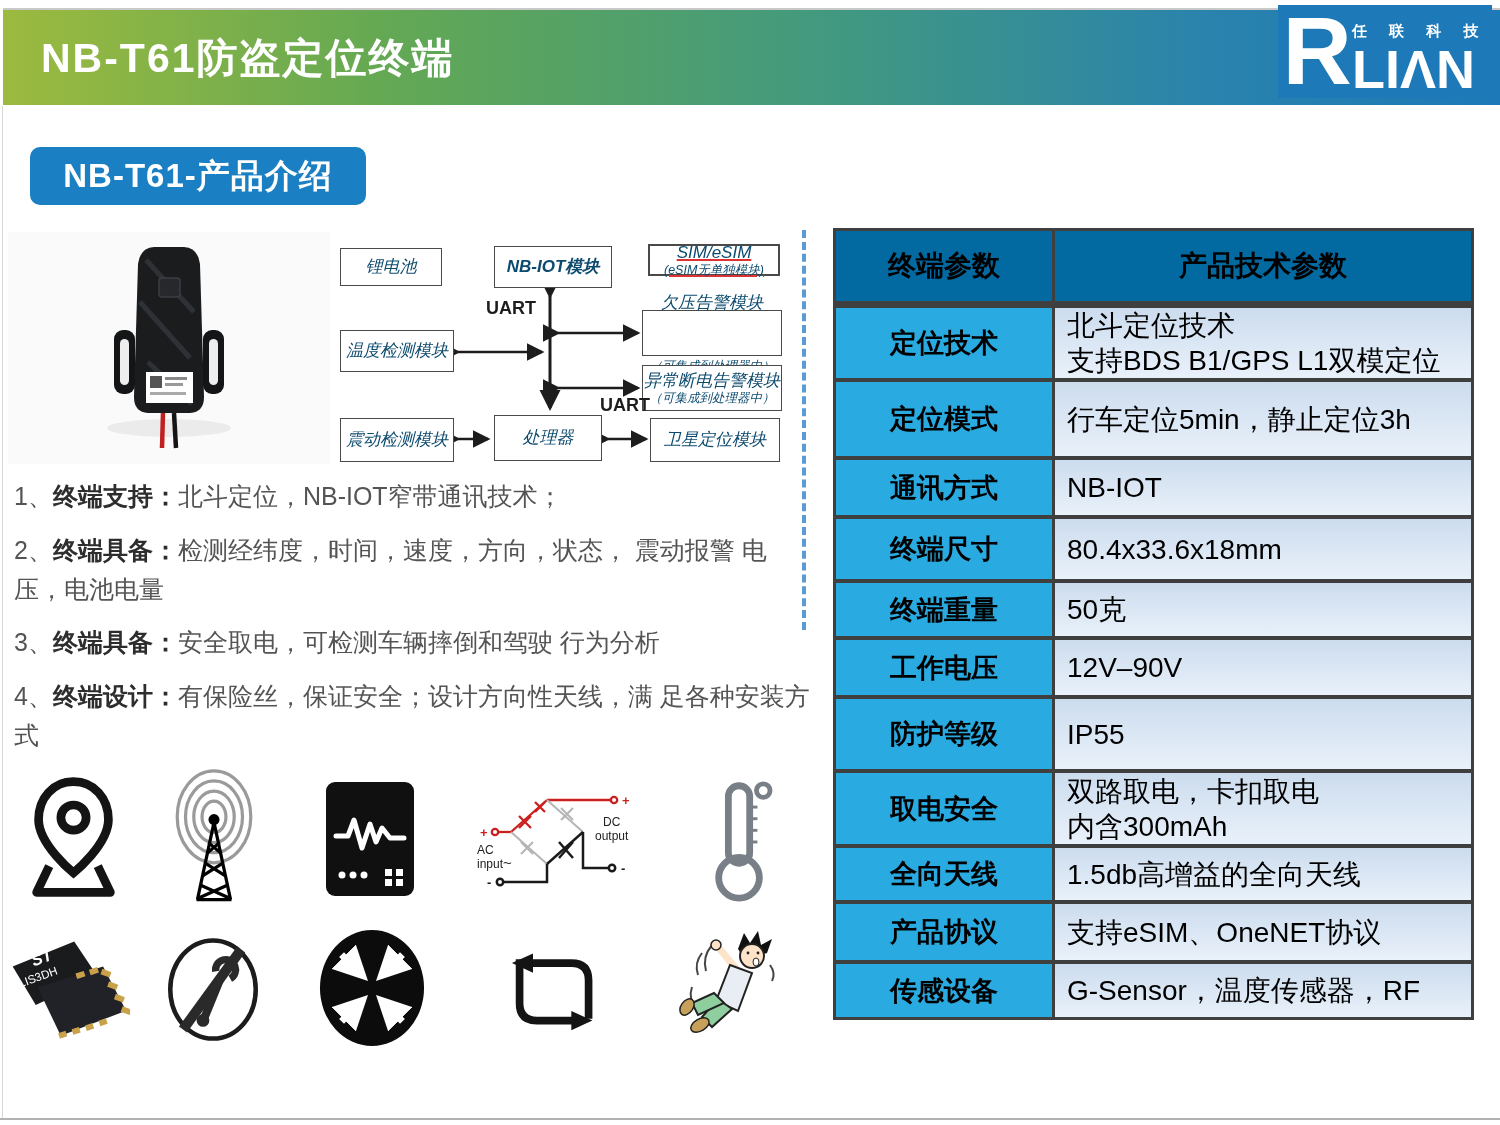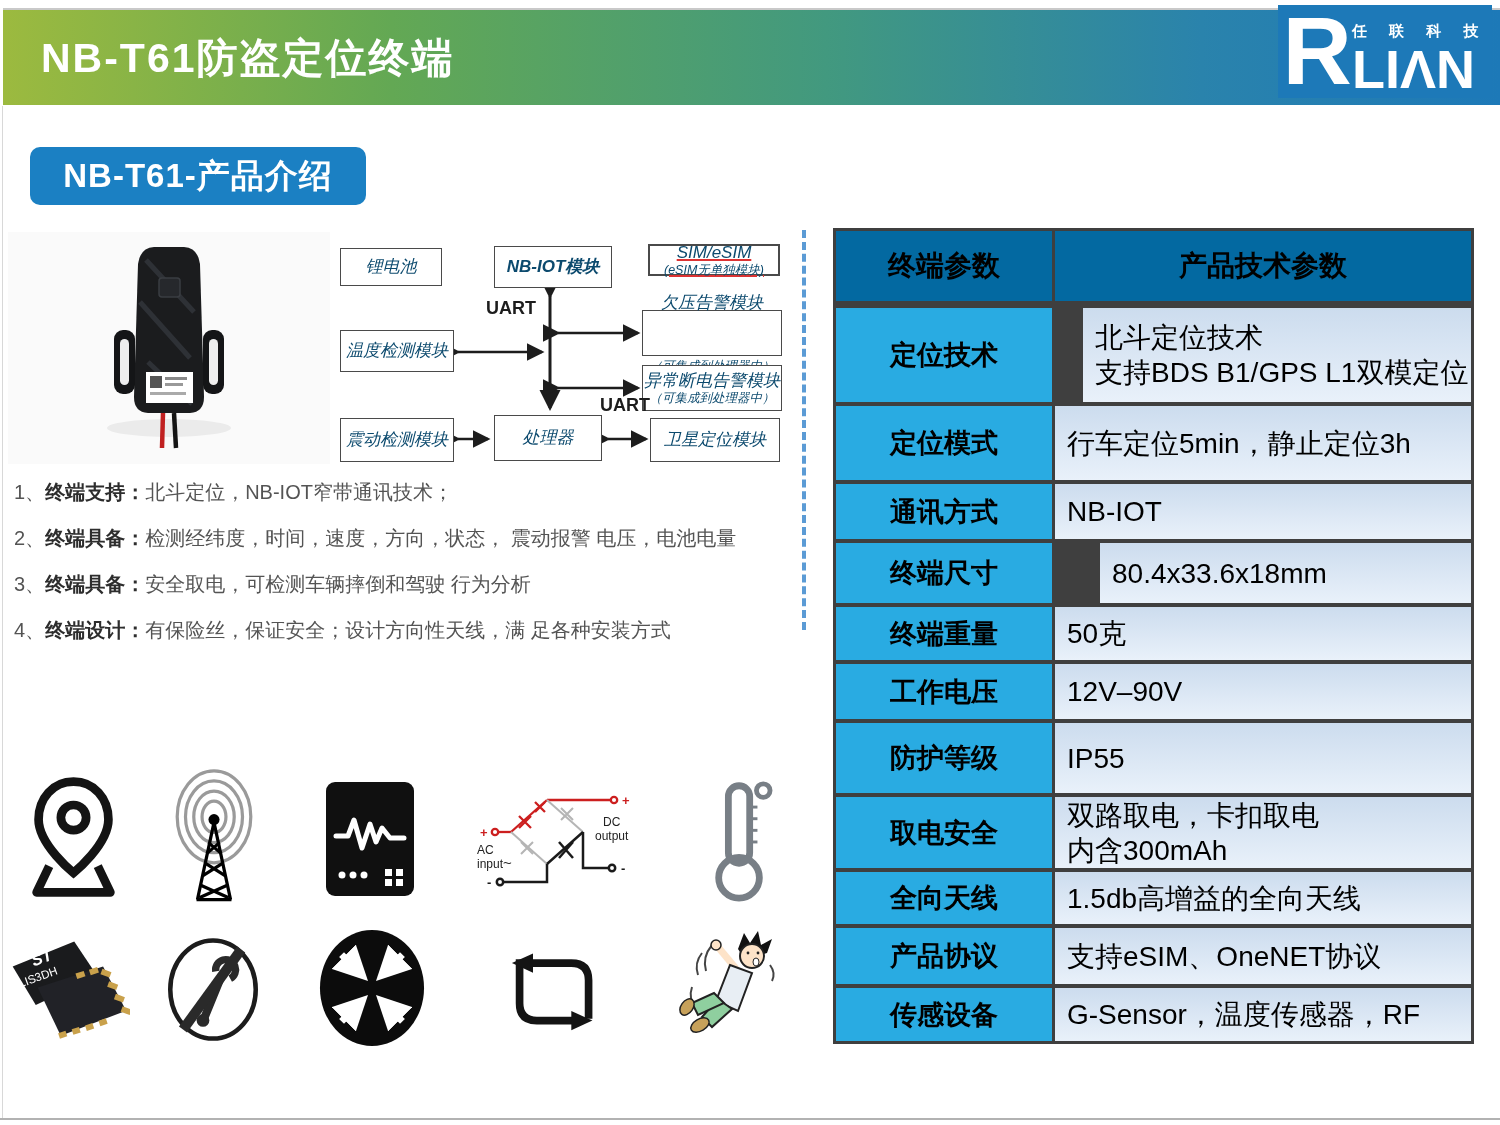--- a/index.html
+++ b/index.html
@@ -39,21 +39,21 @@
     position:absolute;background:#fff;border:1.5px solid #4a4a4a;color:#0c4a6e;
     display:flex;flex-direction:column;align-items:center;justify-content:center;
     font-size:17px;text-align:left;line-height:1.15;box-sizing:border-box;font-style:italic;
   }
   .dbox .sub{font-size:12.5px;}
   .redline{text-decoration:underline;text-decoration-color:#d33;text-decoration-thickness:1.5px;}
   .uart-label{position:absolute;font-size:18px;font-weight:bold;color:#1d1d1d;}
   .dsvg{position:absolute;left:0;top:0;}
   
   .features{position:absolute;left:14px;top:477px;width:800px;}
-  .feat{font-size:20px;line-height:1.55;color:#545454;margin-bottom:15px;}
+  .feat{font-size:25px;line-height:1.55;color:#545454;margin-bottom:15px;}
   .feat .fnum{color:#545454;}
   .feat .flabel{font-weight:bold;color:#2d2d2d;}
   
   .divider{position:absolute;left:802px;top:230px;height:400px;width:0;border-left:4px dashed #5b9bd5;}
   
   .spec-table{
     position:absolute;left:833px;top:228px;width:641px;box-sizing:border-box;
     background:#3f3f3f;border:3px solid #3f3f3f;
   }
   .thead{display:flex;height:70px;margin-bottom:7px;}
@@ -61,21 +61,21 @@
     display:flex;align-items:center;justify-content:center;}
   .th-left{width:216px;}
   .th-right{flex:1;margin-left:3px;}
   .trow{display:flex;margin-top:4px;}
   .trow:first-of-type{margin-top:0;}
   .tlabel{width:216px;background:#29abe2;font-weight:bold;font-size:27px;color:#000;
     display:flex;align-items:center;justify-content:center;}
   .tvalue{flex:1;margin-left:3px;background:linear-gradient(180deg,#ccdcee 0%,#e9f1fa 100%);
     font-size:28px;color:#000;display:flex;align-items:center;padding-left:12px;
     white-space:pre-line;line-height:1.25;}
-  .r0{height:94px;gap:28px;}.r1{height:74px;}.r2{height:55px;}.r3{height:60px;gap:45px;}.r4{height:53px;}
+  .r0{height:70px;}.r1{height:74px;}.r2{height:55px;}.r3{height:60px;}.r4{height:53px;}
   .r5{height:55px;}.r6{height:70px;}.r7{height:71px;}.r8{height:52px;}.r9{height:56px;}.r10{height:53px;}
   
   .icon{position:absolute;}
   
   .bottom-line{position:absolute;left:0;right:0;top:1118px;height:2px;background:#b2b2b2;}
   .left-line{position:absolute;left:2px;top:106px;height:1012px;width:1px;background:#d8d8d8;}
 </style>
 </head>
 <body>
 

